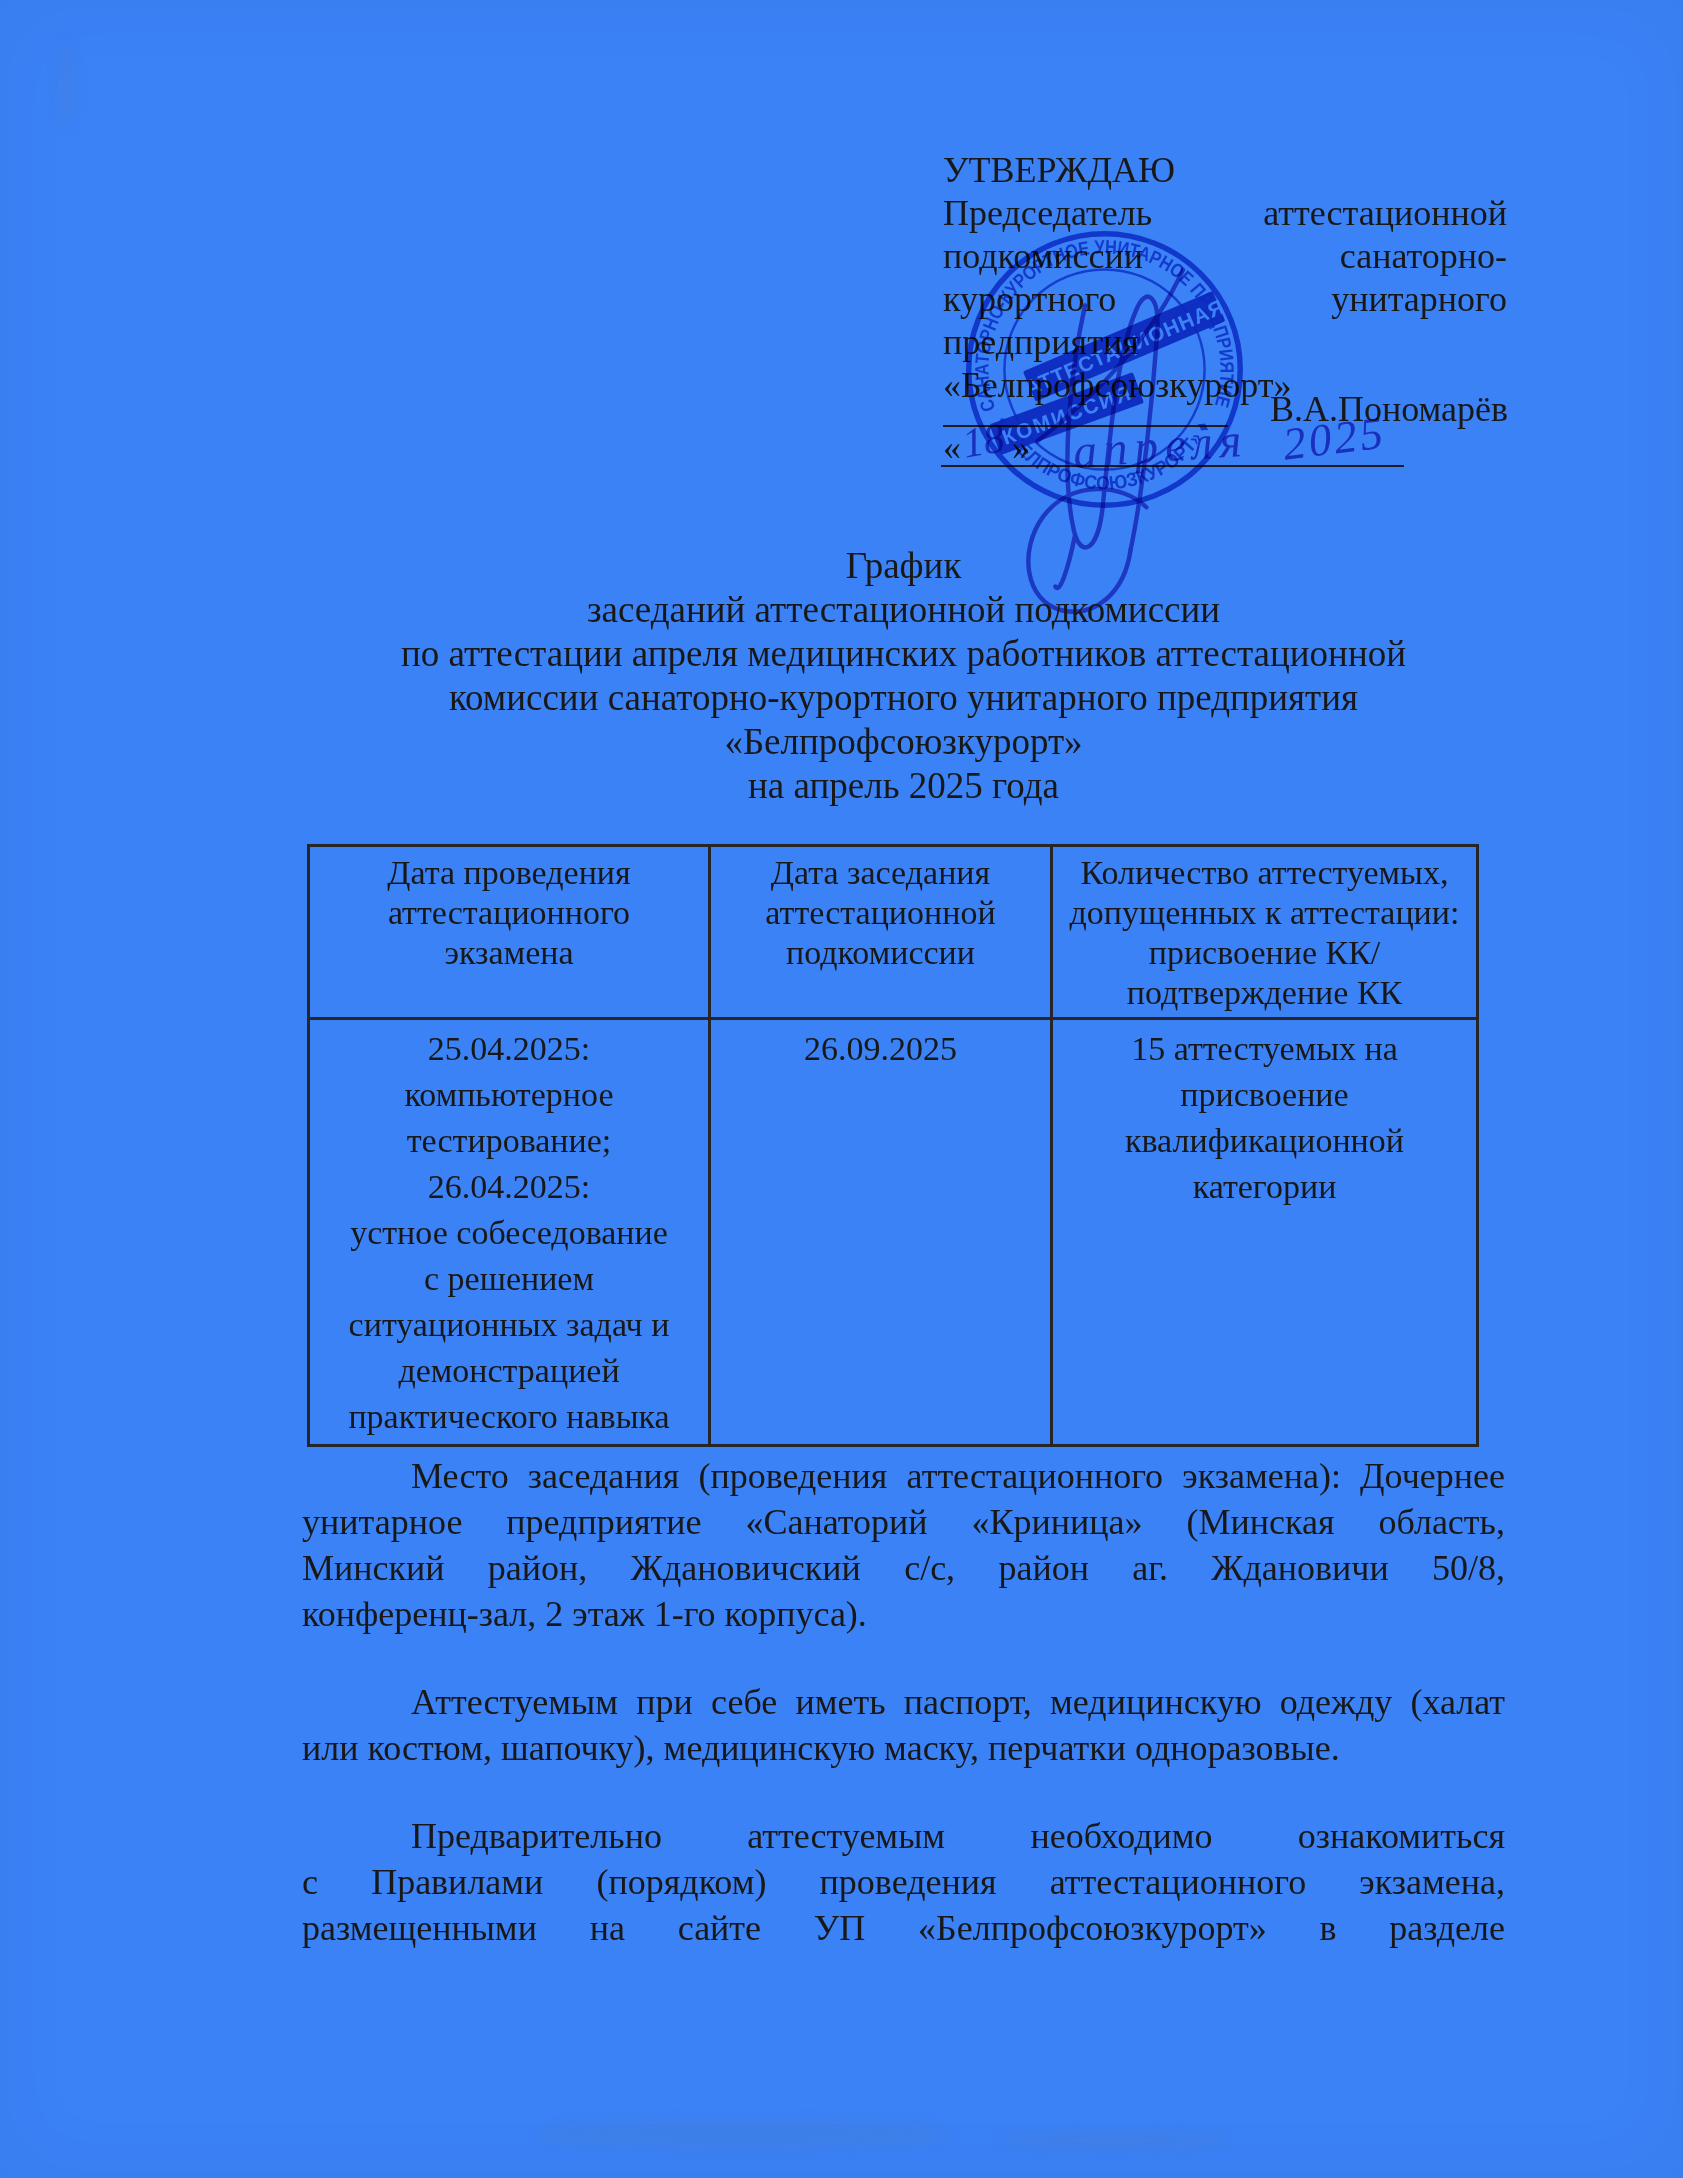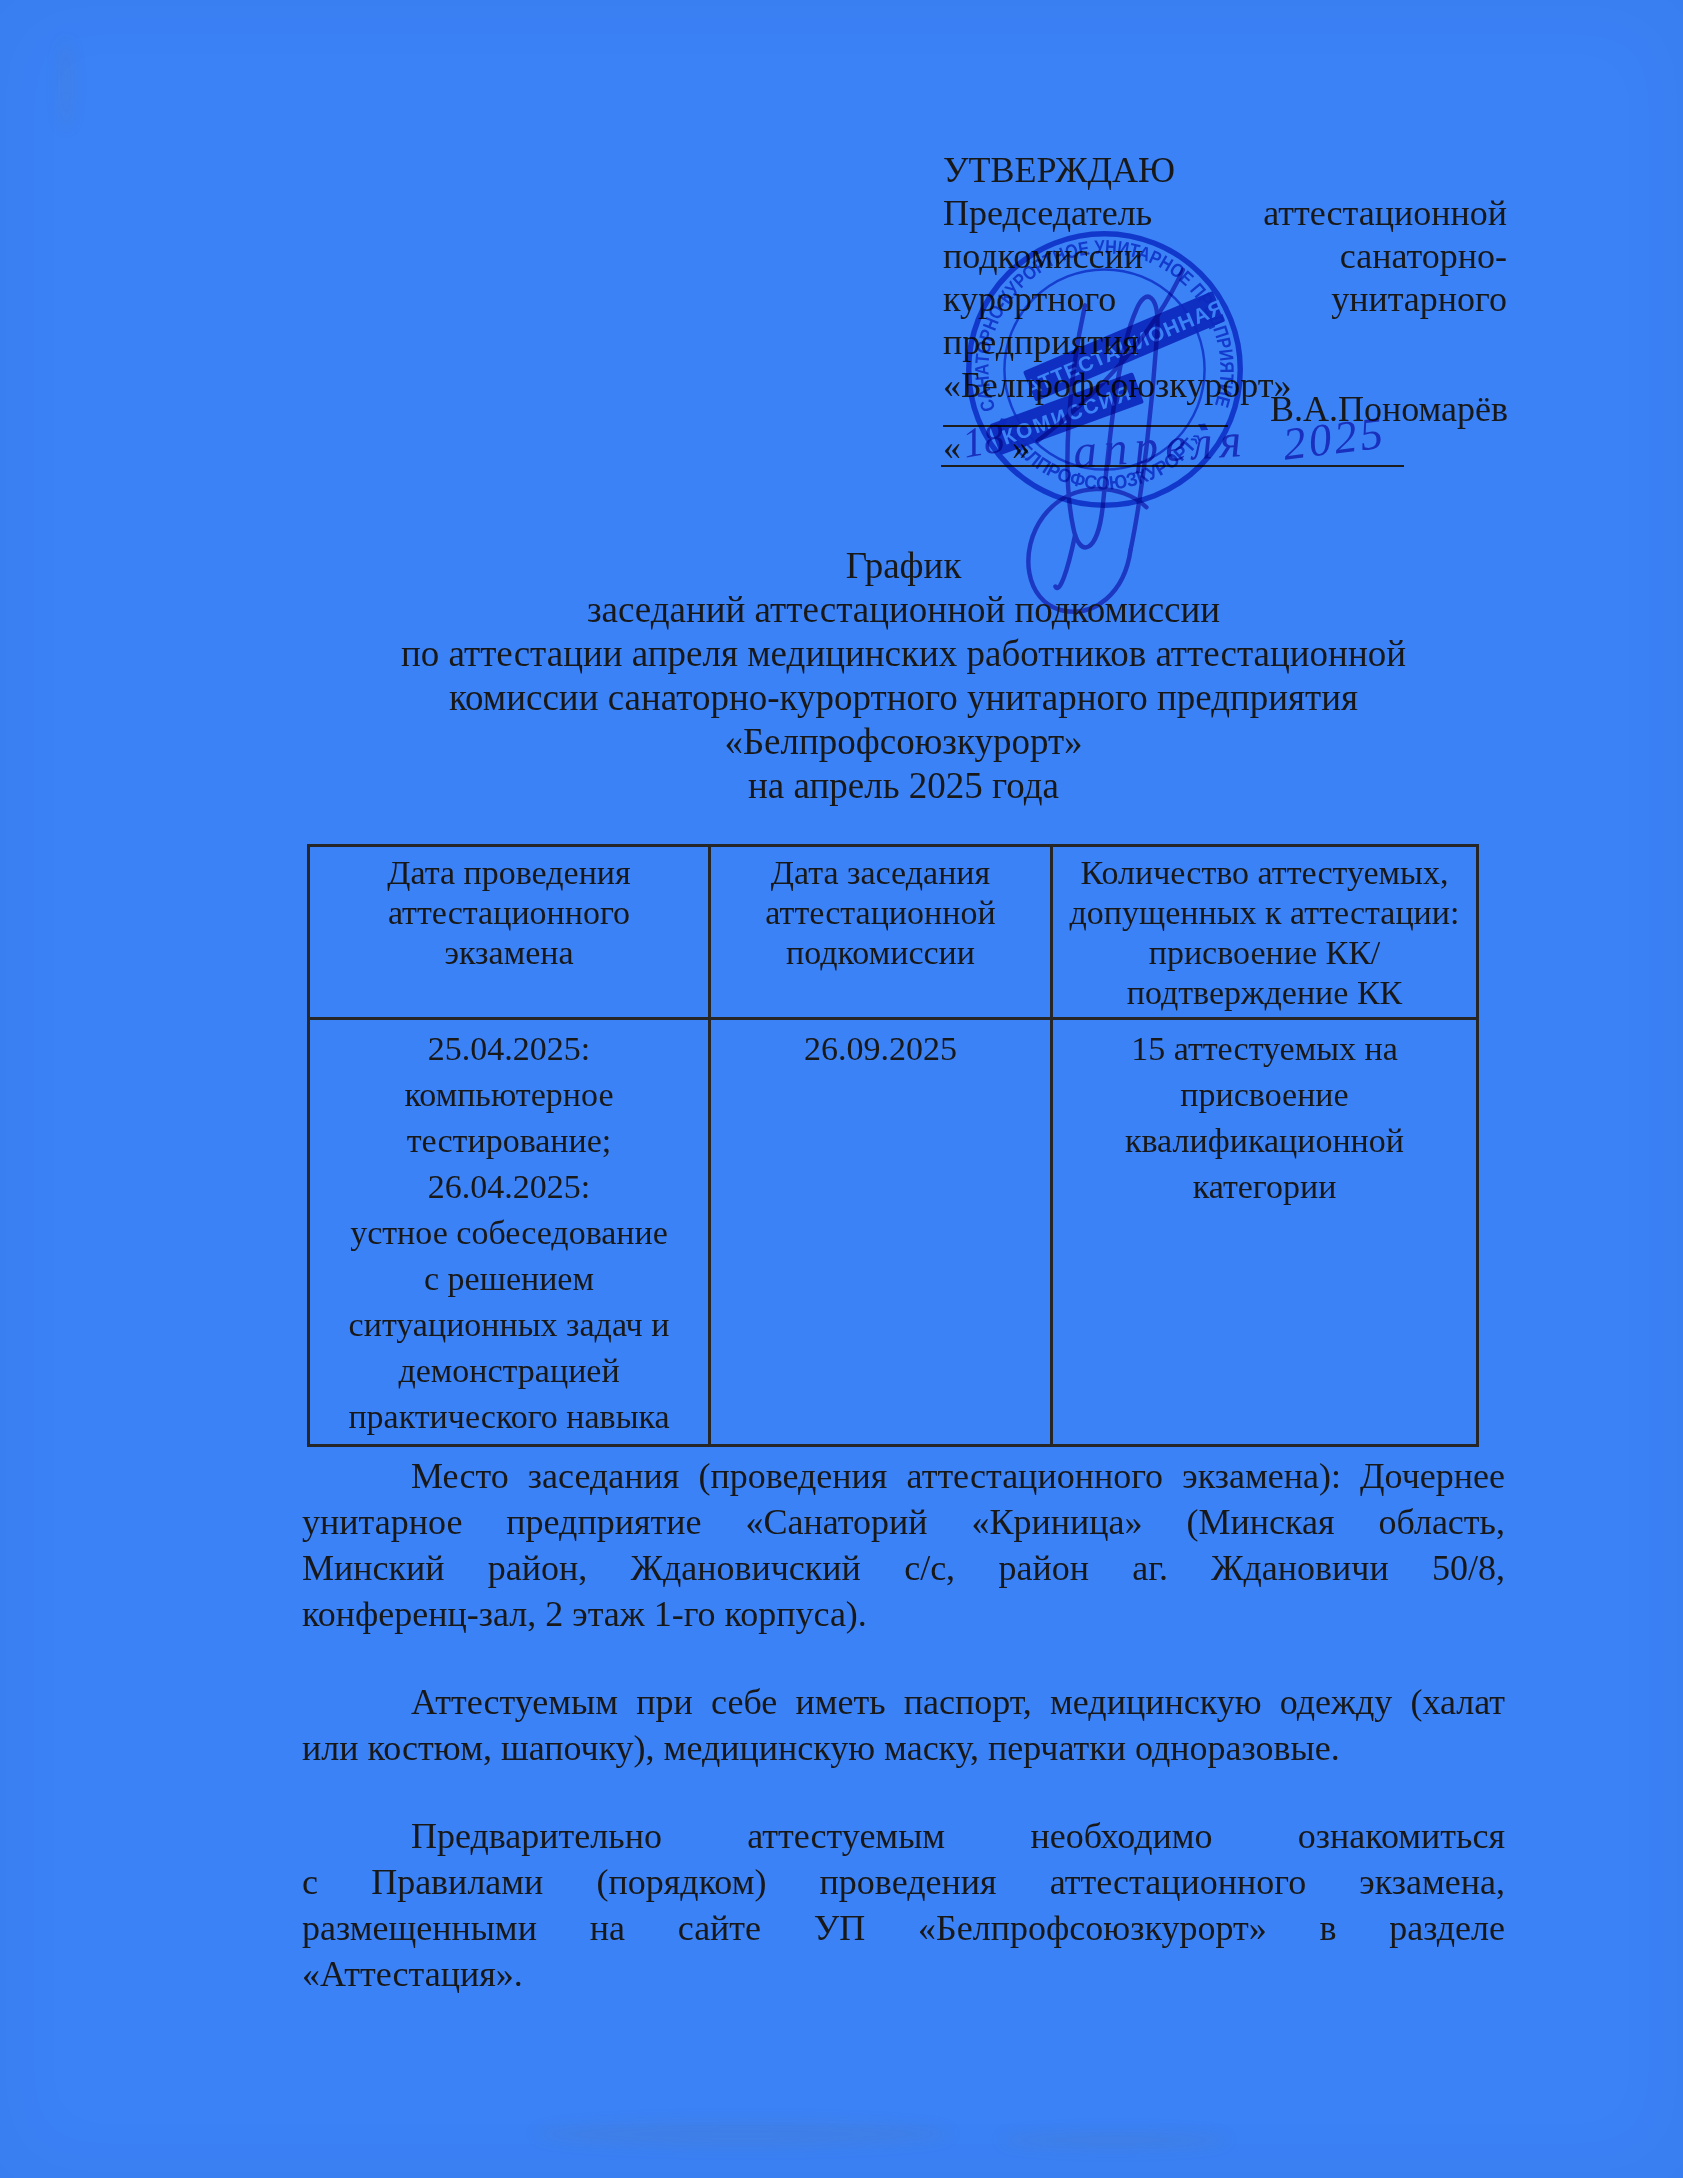--- a/index.html
+++ b/index.html
@@ -158,21 +158,20 @@
       <div>конференц-зал, 2 этаж 1-го корпуса).</div>
     </div>
     <div class="para">
       <div class="jl ind">Аттестуемым при себе иметь паспорт, медицинскую одежду (халат</div>
       <div>или костюм, шапочку), медицинскую маску, перчатки одноразовые.</div>
     </div>
     <div class="para">
       <div class="jl ind">Предварительно аттестуемым необходимо ознакомиться</div>
       <div class="jl">с Правилами (порядком) проведения аттестационного экзамена,</div>
       <div class="jl">размещенными на сайте УП «Белпрофсоюзкурорт» в разделе</div>
-      <div>«Аттестация».</div>
     </div>
   </div>
 
   <div class="smudge" style="left:535px;top:2121px;width:416px;height:26px;"></div>
   <div class="smudge" style="left:1000px;top:2131px;width:228px;height:18px;"></div>
   <div class="smudge" style="left:59px;top:40px;width:14px;height:89px;"></div>
 
 </div>
 
 

